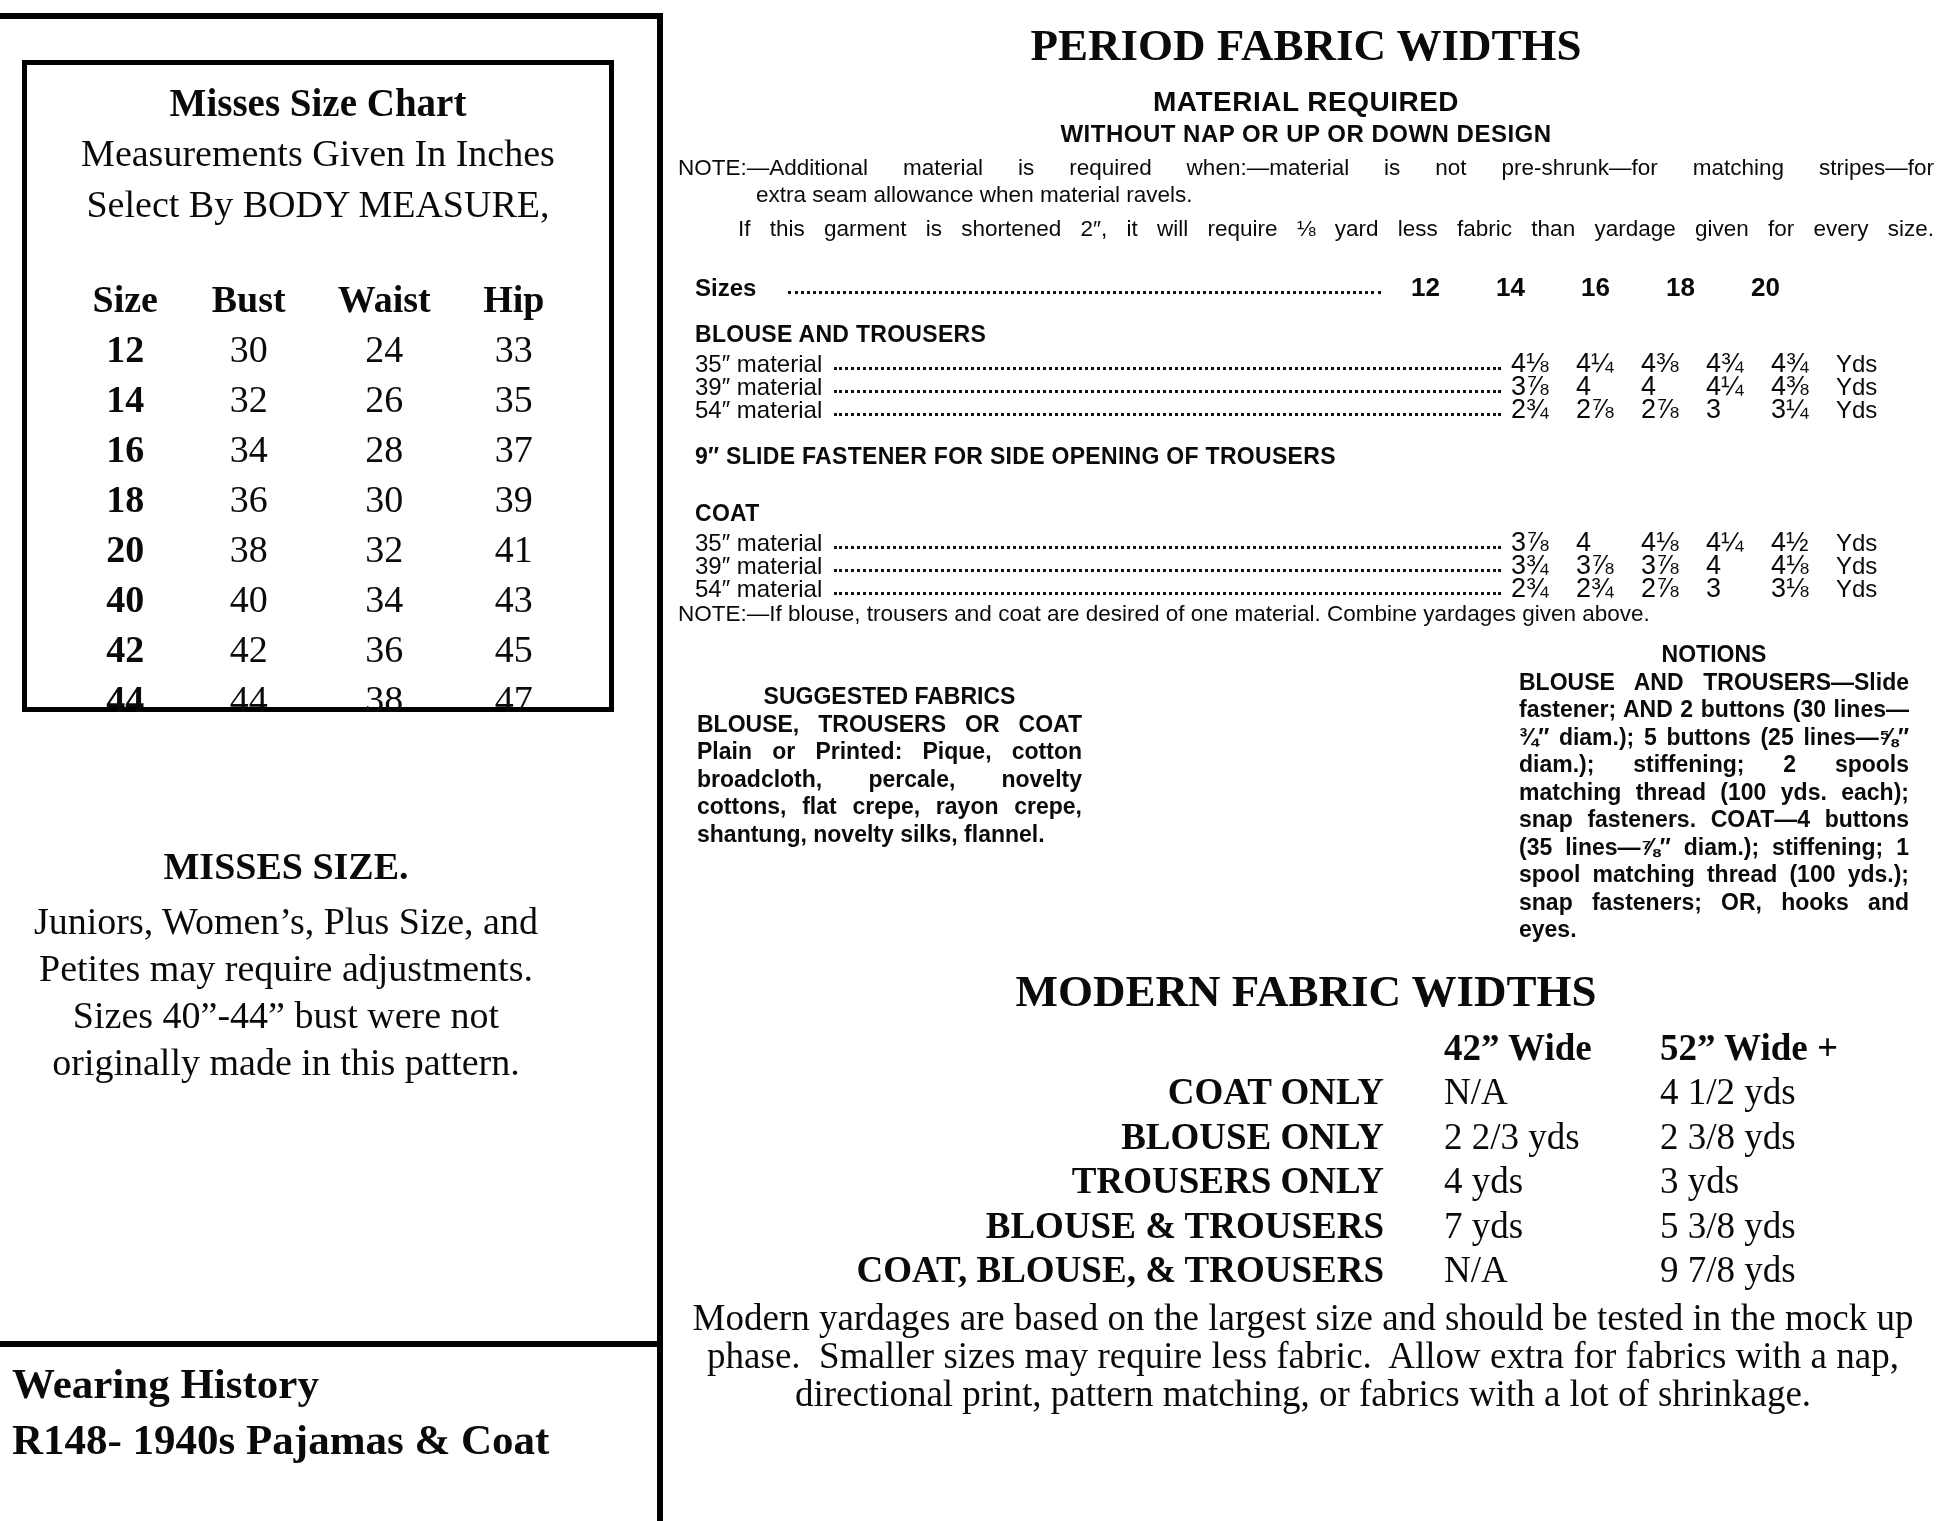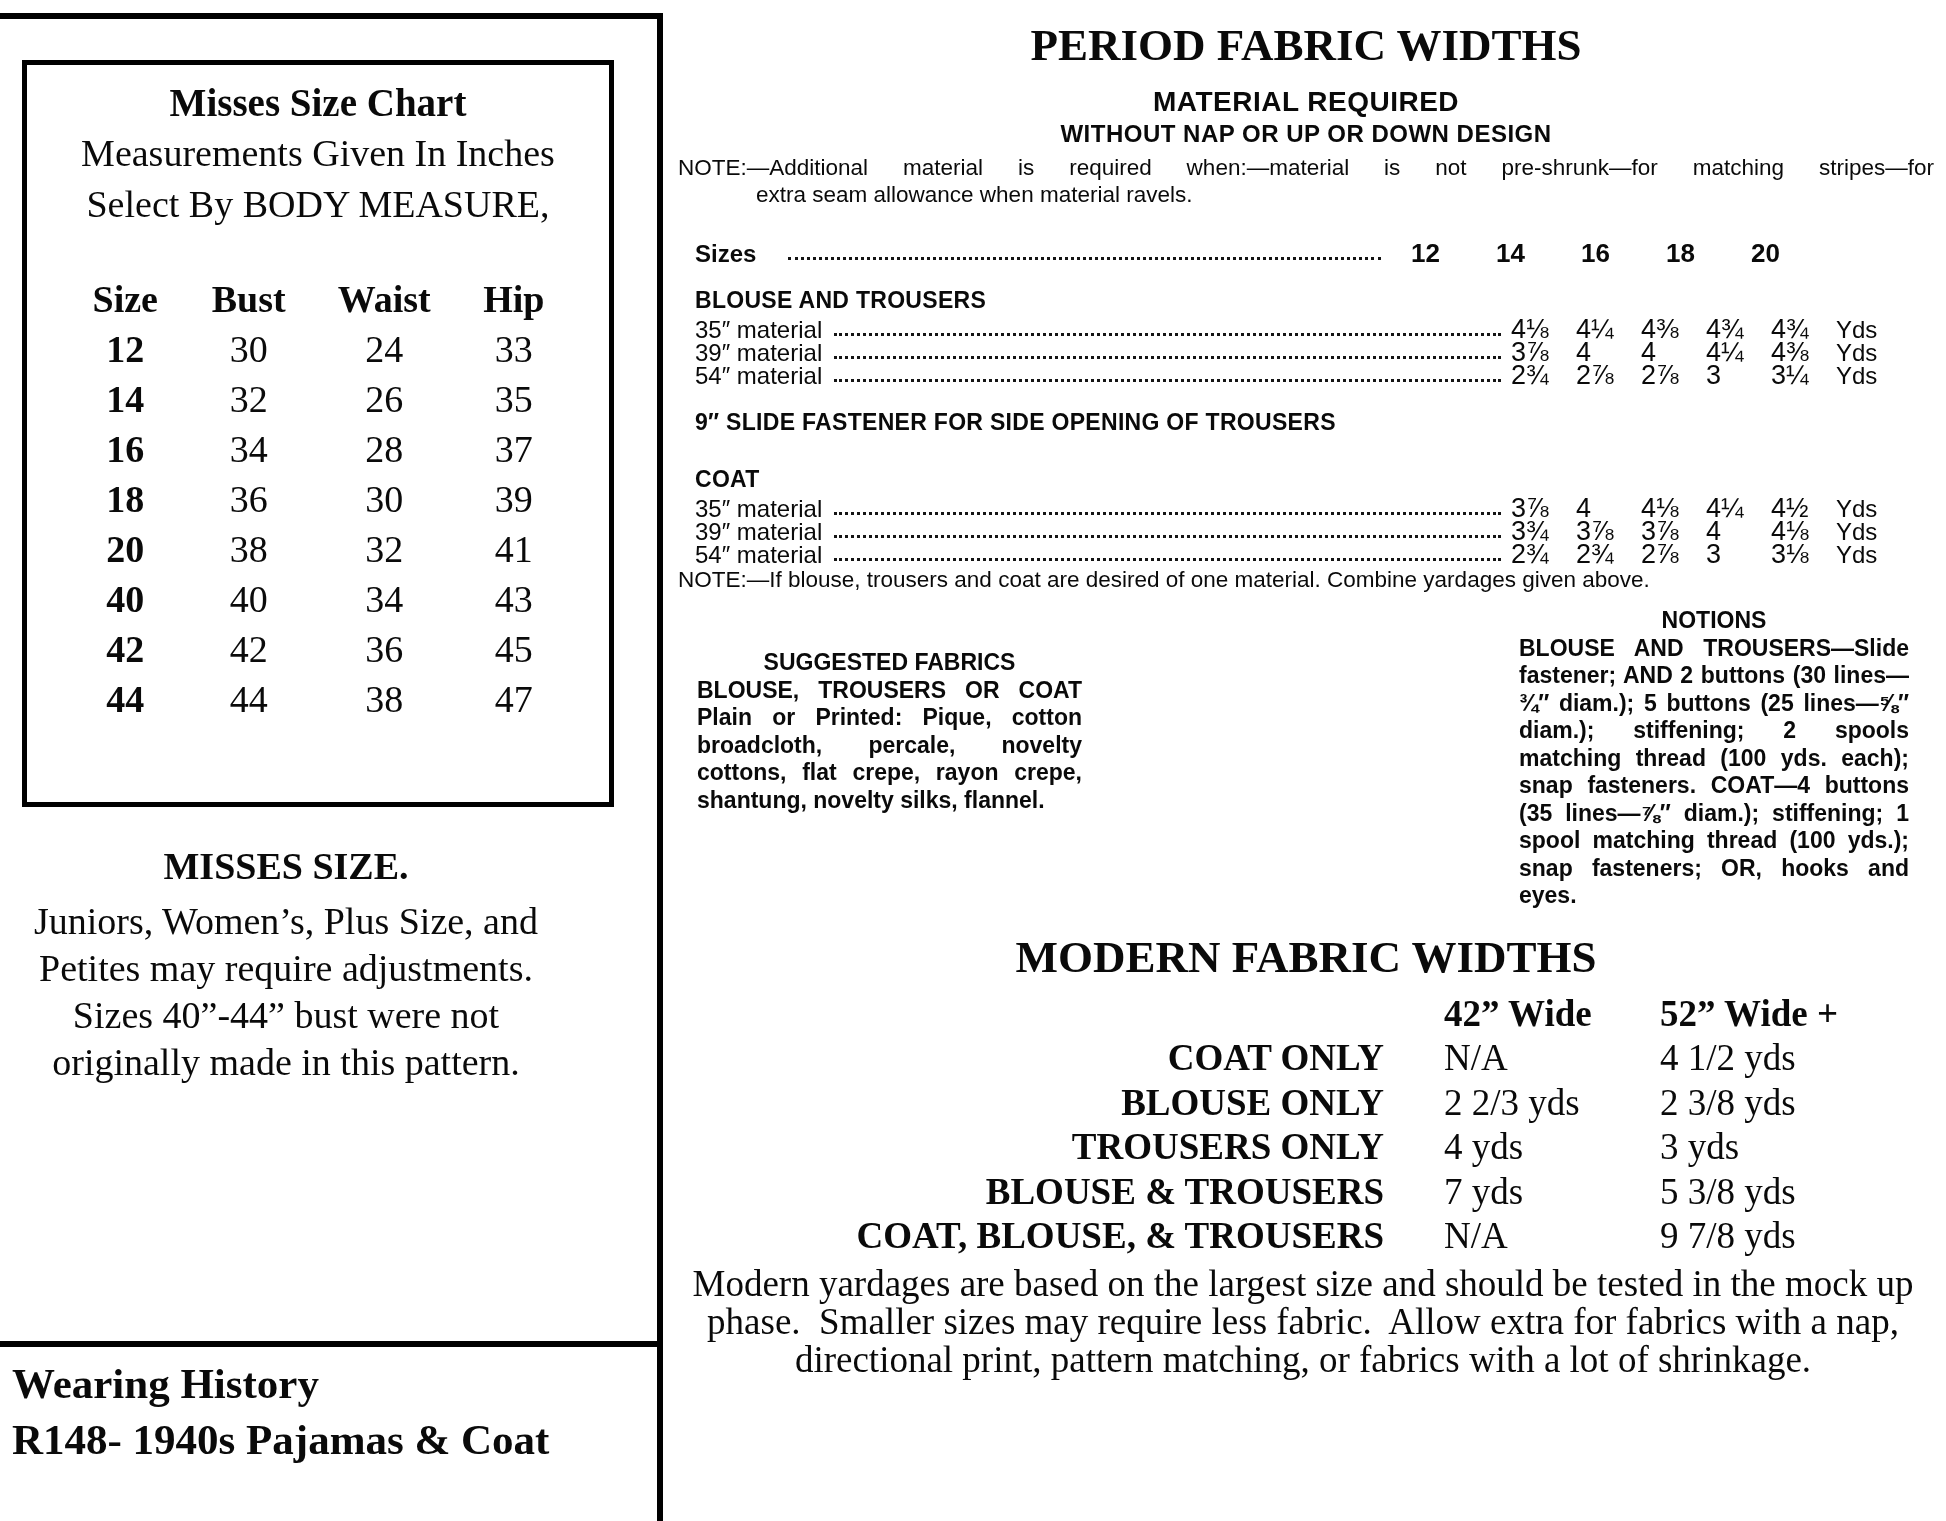--- a/index.html
+++ b/index.html
@@ -11,21 +11,21 @@
   }
   .serif{font-family:"Liberation Serif","DejaVu Serif",serif;}
 
   
   .rule-top{position:absolute;left:0;top:13px;width:663px;height:6px;background:#000;}
   .divider-v{position:absolute;left:657px;top:13px;width:6px;height:1508px;background:#000;}
   .rule-bottom-left{position:absolute;left:0;top:1341px;width:657px;height:6px;background:#000;}
 
   
   .size-box{
-    position:absolute;left:22px;top:60px;width:592px;height:747px;
+    position:absolute;left:22px;top:60px;width:592px;height:652px;
     border:5px solid #000;box-sizing:border-box;text-align:center;
     font-family:"Liberation Serif","DejaVu Serif",serif;
     padding-top:12px;
   }
   .box-title{font-size:39px;font-weight:bold;line-height:51px;}
   .box-sub{font-size:38px;line-height:51px;}
   .sc-table{
     display:grid;grid-template-columns:1fr 1.05fr 1.2fr 0.95fr;
     margin:44px 38px 0 38px;font-size:38px;line-height:50px;
   }
@@ -169,20 +169,21 @@
 
 <div class="rightcol">
 
   <div class="period-title serif">PERIOD FABRIC WIDTHS</div>
   <div class="mat-req">MATERIAL REQUIRED</div>
   <div class="without-nap">WITHOUT NAP OR UP OR DOWN DESIGN</div>
 
   <div class="note">
     <div class="note-l1">NOTE:—Additional material is required when:—material is not pre-shrunk—for matching stripes—for</div>
     <div class="note-l2">extra seam allowance when material ravels.</div>
+    <div class="note-l3">If this garment is shortened 2″, it will require ⅛ yard less fabric than yardage given for every size.</div>
   </div>
 
   <div class="yard-row sizes-row">
     <span class="yr-label bold">Sizes</span>
     <span class="leader"></span>
     <span class="rep">
       
     <span class="val">12</span><span class="val">14</span><span class="val">16</span><span class="val">18</span><span class="val">20</span></span>
     <span class="unit"></span>
   </div>

